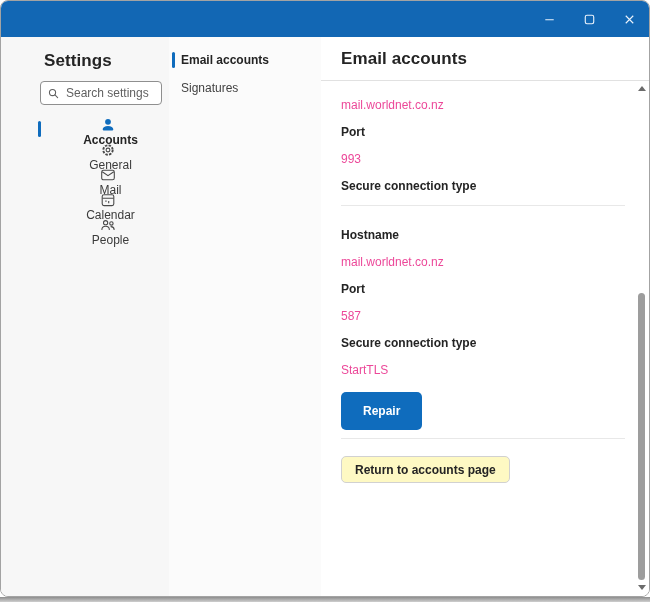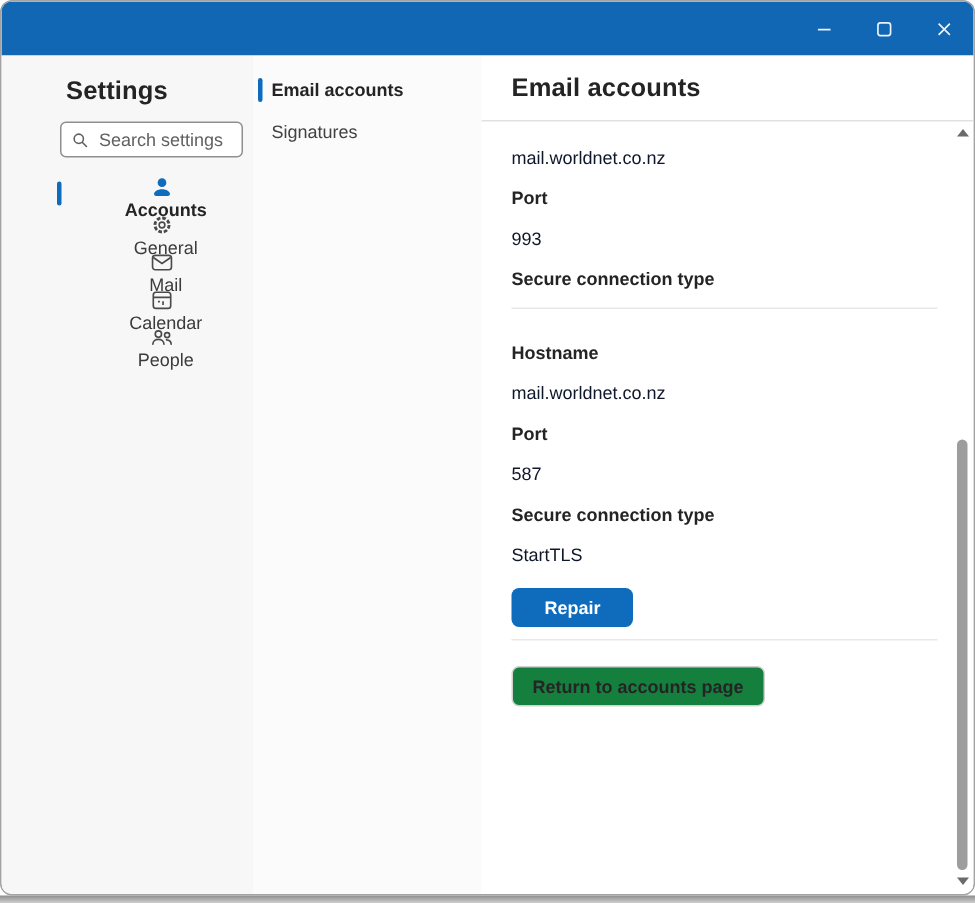--- a/index.html
+++ b/index.html
@@ -85,34 +85,34 @@
   .panel { flex: 1; background: #fff; position: relative; }
   .panel-header {
     height: 44px; padding: 0 20px; display: flex; align-items: center;
     border-bottom: 1px solid #e1e1e1;
   }
   .panel-header h2 { font-size: 17px; font-weight: 600; color: #242424; letter-spacing: .1px; }
 
   .scroll-content { padding: 16px 24px 0 20px; }
   .field-label, .field-value { font-size: 12px; line-height: 16px; margin-bottom: 11px; }
   .field-label { font-weight: 700; color: #242424; }
-  .field-value { color: #0f172a; }
+  .field-value { color: #ec4899; }
   .divider { height: 1px; background: #e8e8e8; margin: 5px 0 21px 0; }
   .section-title { font-size: 13.5px; font-weight: 700; color: #242424; line-height: 18px; margin-bottom: 19px; }
 
   .btn-primary {
-    margin-top: 3px; height: 26px; padding: 0 22px;
+    margin-top: 3px; height: 38px; padding: 0 22px;
     background: var(--primary-button, #0f6cbd); color: #fff;
     border: none; border-radius: 5px; cursor: pointer;
     font-size: 12px; font-weight: 700; font-family: inherit;
   }
   .divider-after-btn { height: 1px; background: #e8e8e8; margin: 8px 0 17px 0; }
   .btn-secondary {
     height: 27px; padding: 0 13px;
-    background: #15803d; color: #242424;
+    background: #fef9c3; color: #242424;
     border: 1px solid #d1d1d1; border-radius: 5px; cursor: pointer;
     font-size: 12px; font-weight: 600; font-family: inherit;
   }
 
   
   .scrollbar {
     position: absolute; top: 44px; bottom: 4px; right: 1px; width: 13px;
   }
   .sb-arrow {
     position: absolute; left: 3px; width: 0; height: 0; cursor: pointer;

